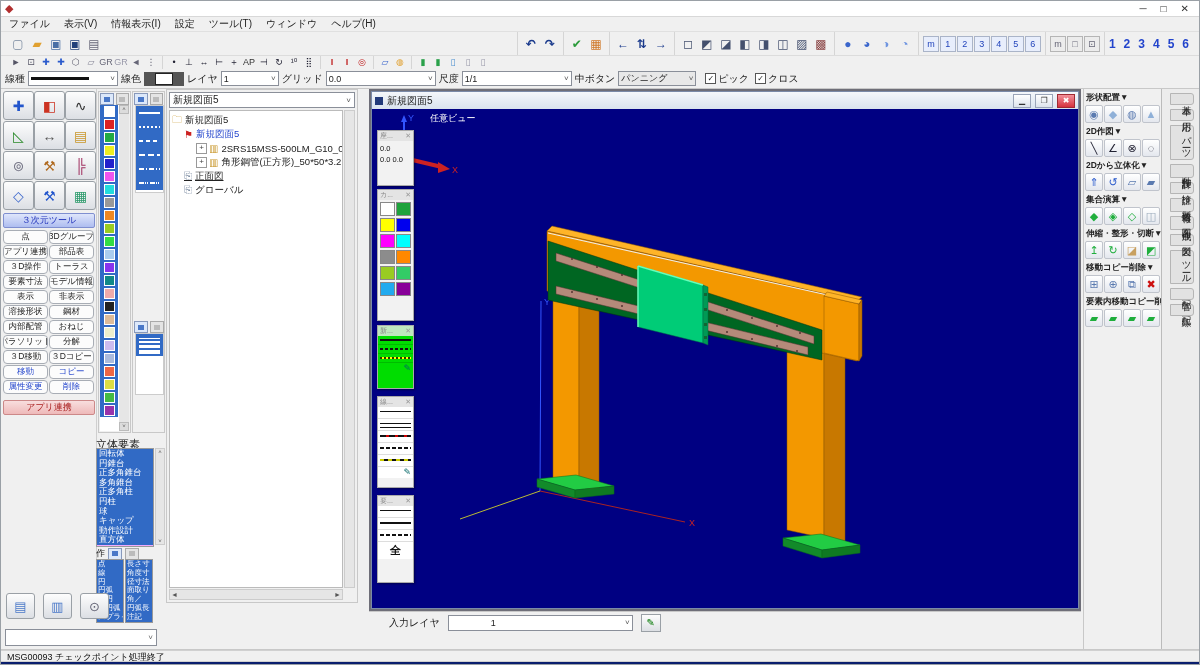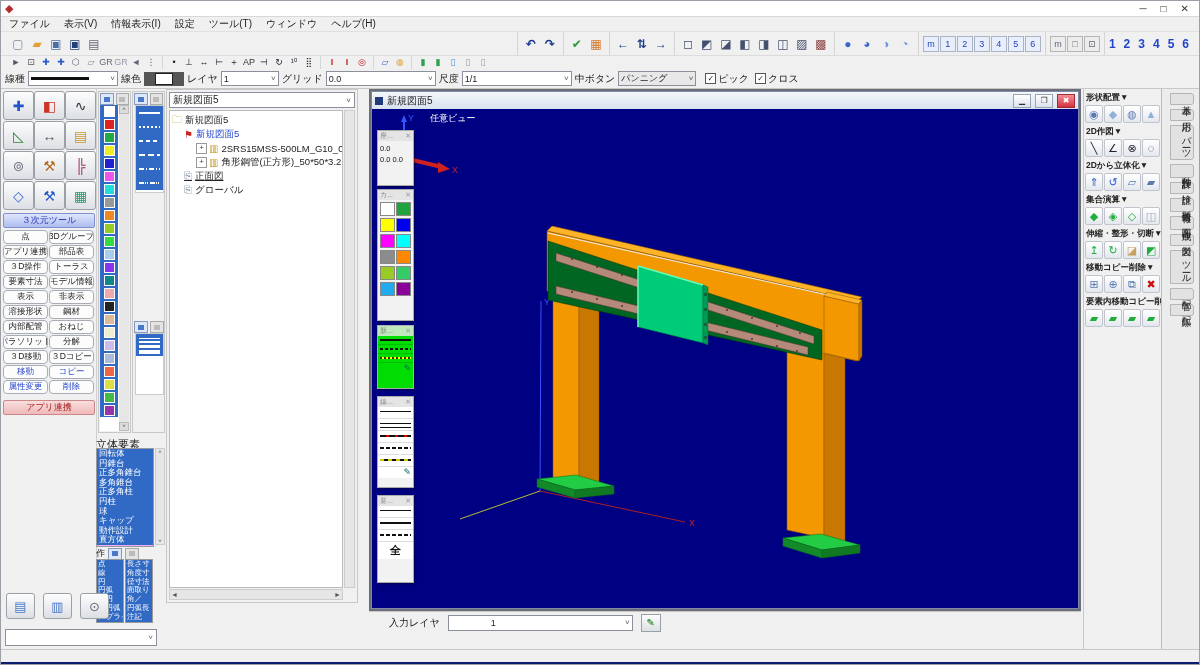--- a/index.html
+++ b/index.html
@@ -938,16 +938,17 @@
   <div class="abs inputbar">
     <span class="lbl">入力レイヤ</span>
     <span class="combo">
         <span style="padding-left:40px;">1</span>
         <span class="car">˅</span>
       </span>
     <span class="pencilbtn">✎</span>
   </div>
 
   <div class="abs statusbar">
+    <span class="scell right">MSG00093 チェックポイント処理終了</span>
   </div>
   <div class="abs navystrip"></div>
 
 </div>
 
 </body></html>

